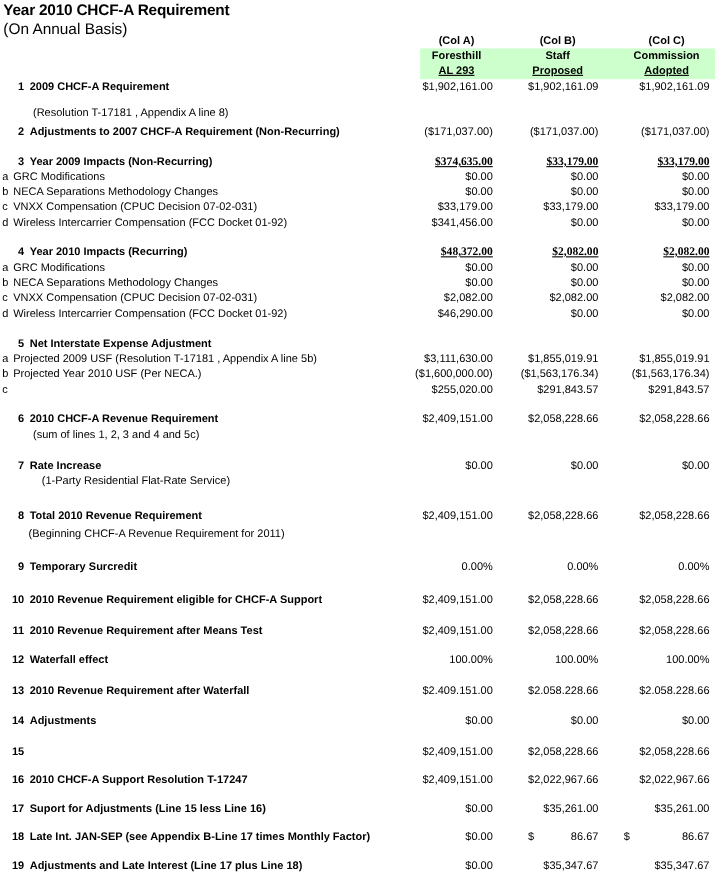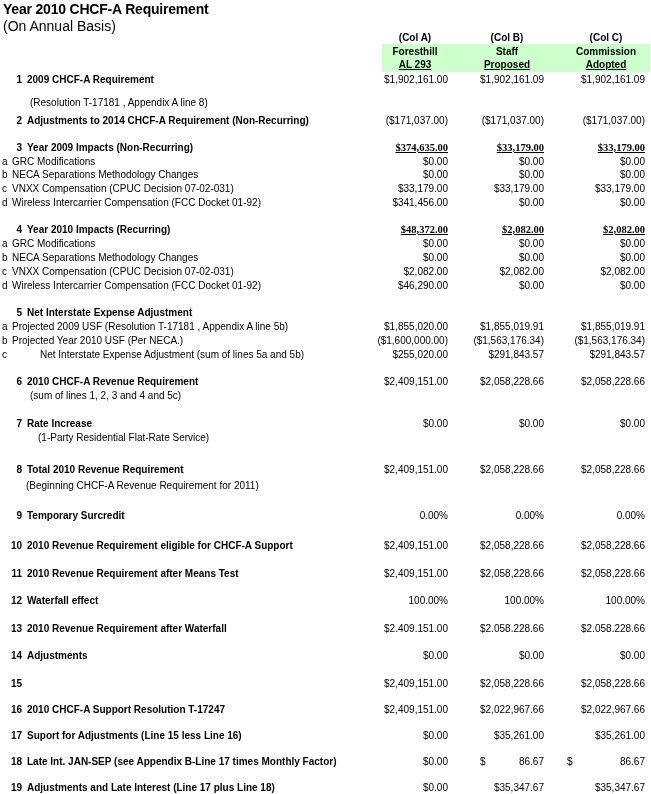--- a/index.html
+++ b/index.html
@@ -53,21 +53,21 @@
   <span class="v vA">$1,902,161.00</span>
   <span class="v vB">$1,902,161.09</span>
   <span class="v vC">$1,902,161.09</span>
 </div>
 <div class="row" style="top:96px;padding-left:36px;">
   <span class="note">(Resolution T-17181 , Appendix A line 8)</span>
 </div>
 
 <div class="row" style="top:114px;">
   <span class="num">2</span>
-  <span class="lbl b">Adjustments to 2014 CHCF-A Requirement (Non-Recurring)</span>
+  <span class="lbl b">Adjustments to 2007 CHCF-A Requirement (Non-Recurring)</span>
   <span class="v vA">($171,037.00)</span>
   <span class="v vB">($171,037.00)</span>
   <span class="v vC">($171,037.00)</span>
 </div>
 
 <div class="row" style="top:141px;">
   <span class="num">3</span>
   <span class="lbl b">Year 2009 Impacts (Non-Recurring)</span>
   <span class="v vA tot">$374,635.00</span>
   <span class="v vB tot">$33,179.00</span>
@@ -138,34 +138,33 @@
   <span class="v vC">$0.00</span>
 </div>
 
 <div class="row" style="top:306px;">
   <span class="num">5</span>
   <span class="lbl b">Net Interstate Expense Adjustment</span>
 </div>
 <div class="row" style="top:320px;">
   <span class="sub-letter">a</span>
   <span class="sub-lbl">Projected 2009 USF (Resolution T-17181 , Appendix A line 5b)</span>
-  <span class="v vA">$1,855,020.00</span>
+  <span class="v vA">$3,111,630.00</span>
   <span class="v vB">$1,855,019.91</span>
   <span class="v vC">$1,855,019.91</span>
 </div>
 <div class="row" style="top:334px;">
   <span class="sub-letter">b</span>
   <span class="sub-lbl">Projected Year 2010 USF (Per NECA.)</span>
   <span class="v vA">($1,600,000.00)</span>
   <span class="v vB">($1,563,176.34)</span>
   <span class="v vC">($1,563,176.34)</span>
 </div>
 <div class="row" style="top:348px;">
   <span class="sub-letter">c</span>
-  <span class="sub-lbl" style="left:40px;">Net Interstate Expense Adjustment (sum of lines 5a and 5b)</span>
   <span class="v vA">$255,020.00</span>
   <span class="v vB">$291,843.57</span>
   <span class="v vC">$291,843.57</span>
 </div>
 
 <div class="row" style="top:375px;">
   <span class="num">6</span>
   <span class="lbl b">2010 CHCF-A Revenue Requirement</span>
   <span class="v vA">$2,409,151.00</span>
   <span class="v vB">$2,058,228.66</span>

